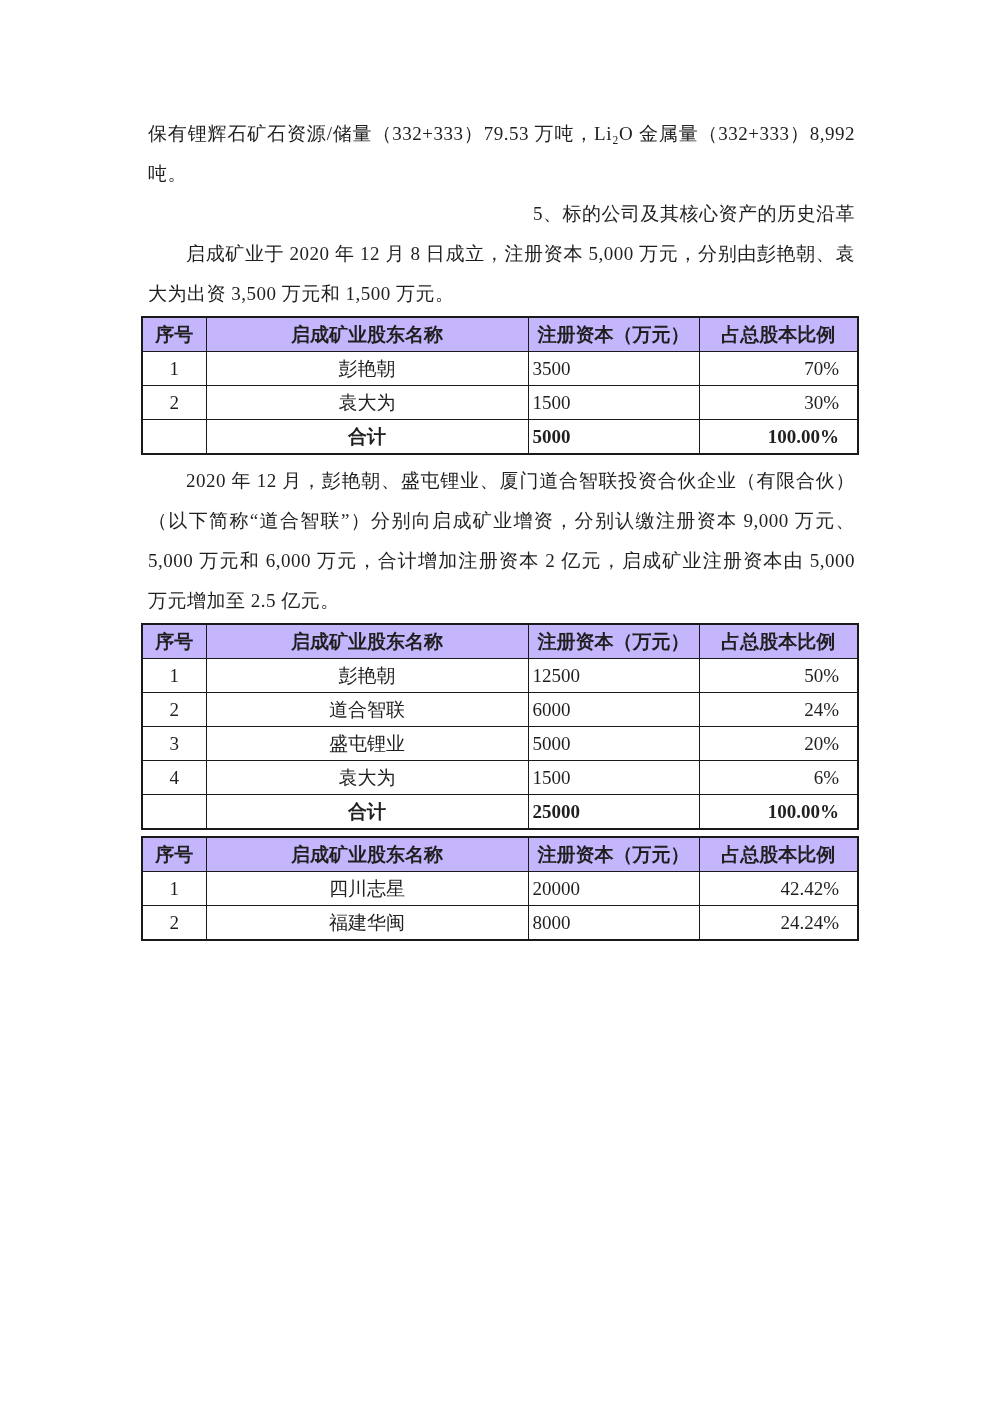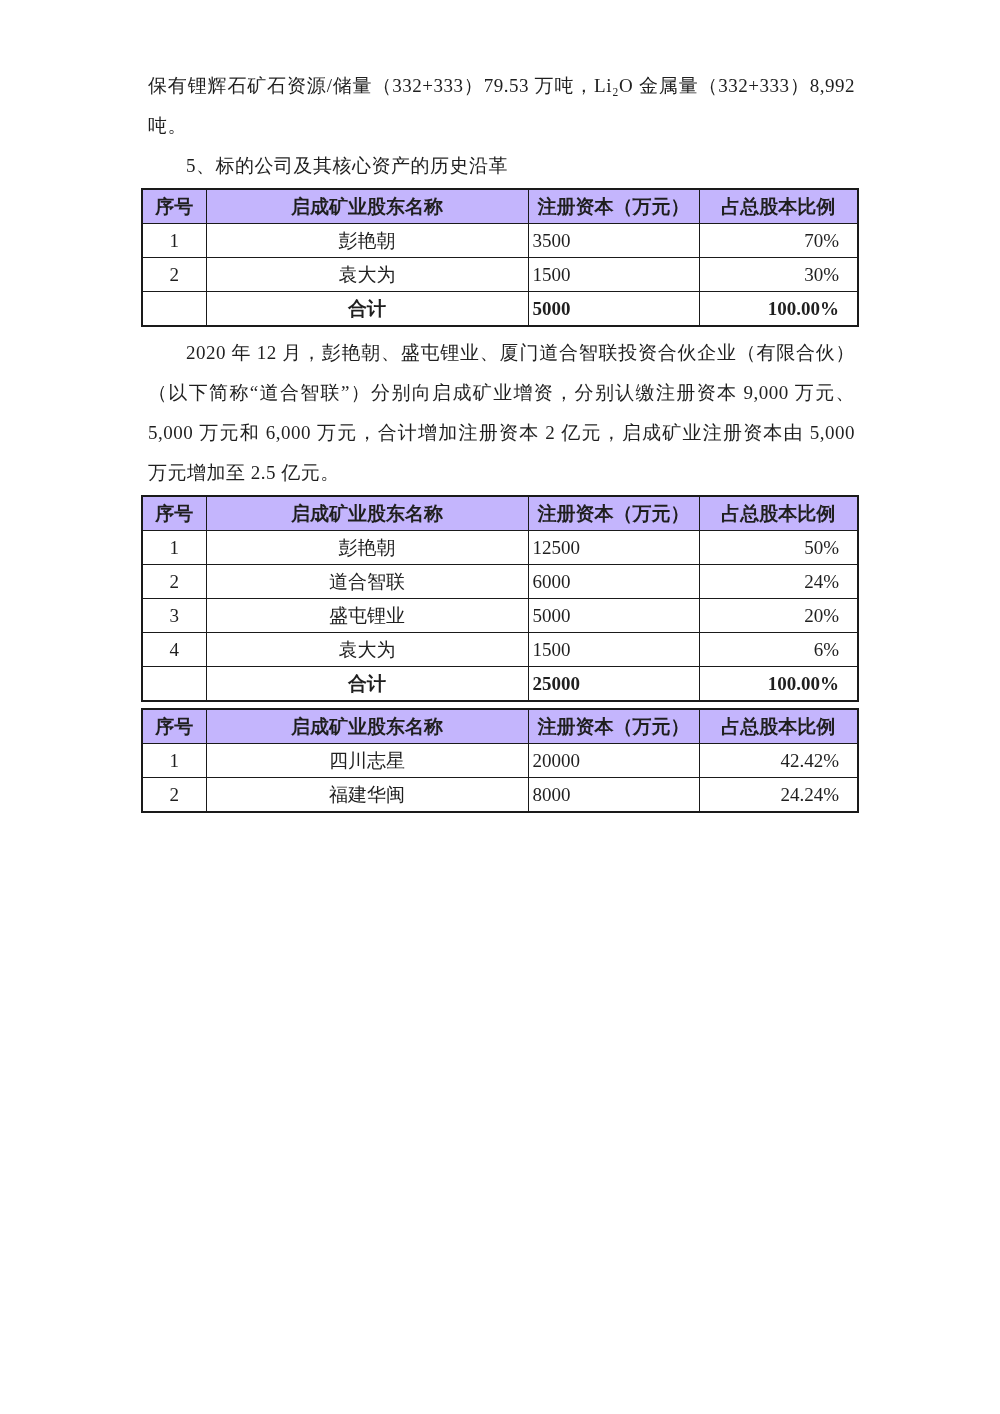--- a/index.html
+++ b/index.html
@@ -11,36 +11,36 @@
     width: 1000px;
     height: 1414px;
     overflow: hidden;
     font-family: "Liberation Serif", "DejaVu Serif", serif;
     color: #1f1f1f;
   }
   .page {
     box-sizing: border-box;
     width: 1000px;
     height: 1414px;
-    padding: 66px 145px 0 148px;
+    padding: 114px 145px 0 148px;
     background: #ffffff;
   }
   .para {
     margin: 0;
     font-size: 19px;
     line-height: 40px;
     text-align: justify;
     text-indent: 38px;
     letter-spacing: 0.5px;
   }
   .para.no-indent {
     text-indent: 0;
   }
   .para.heading {
-    text-align: left;
+    text-align: right;
   }
   .tablewrap {
     margin: 2px 0 6px -7px;
   }
   table {
     table-layout: fixed;
     width: 716px;
     border-collapse: collapse;
     border: 2px solid #1a1a1a;
     font-size: 19px;
@@ -70,20 +70,21 @@
 </head>
 <body>
 
 <div class="page">
 
   <p class="para no-indent">保有锂辉石矿石资源/储量（332+333）79.53 万吨，Li₂O 金属量（332+333）8,992 吨。</p>
 
 
   <p class="para heading">5、标的公司及其核心资产的历史沿革</p>
 
+  <p class="para">启成矿业于 2020 年 12 月 8 日成立，注册资本 5,000 万元，分别由彭艳朝、袁大为出资 3,500 万元和 1,500 万元。</p>
 
   <div class="tablewrap">
     <table>
         <colgroup>
           <col class="col0">
           <col class="col1">
           <col class="col2">
           <col class="col3">
         </colgroup>
         <thead>

